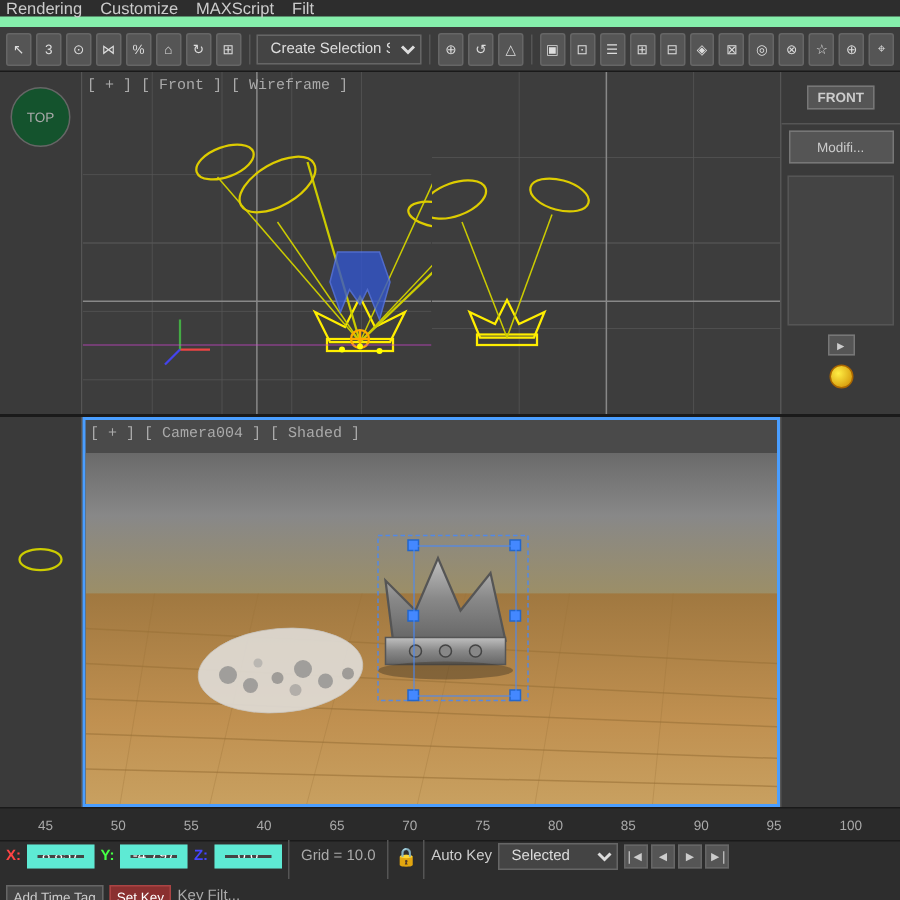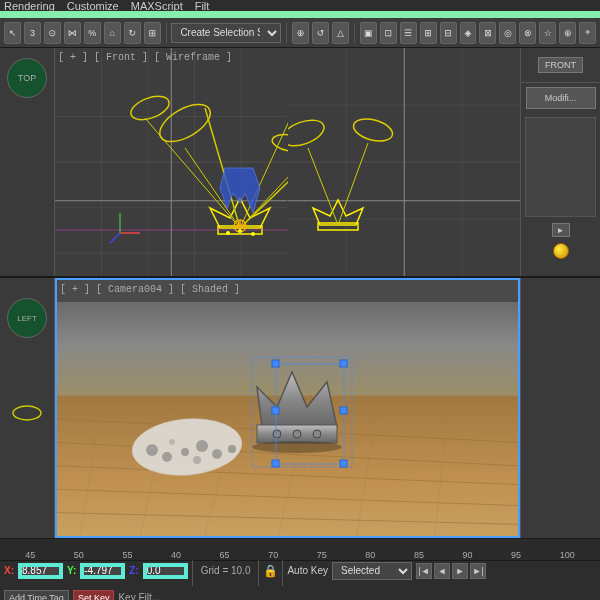--- a/index.html
+++ b/index.html
@@ -157,20 +157,21 @@
       display: flex;
       flex-direction: column;
     }
     .right-panel-top {
       height: 35px;
       background: #3a3a3a;
       border-bottom: 1px solid #555;
       display: flex;
       align-items: center;
       justify-content: center;
+      font-weight: bold;
     }
     .front-label-box {
       background: #555;
       border: 1px solid #777;
       padding: 2px 6px;
       font-size: 9px;
       color: #ccc;
     }
     .modifi-btn {
       width: 70px;
@@ -261,23 +262,24 @@
       color: #ff4444;
       font-size: 10px;
       font-weight: bold;
     }
     .coord-label.y { color: #44ff44; }
     .coord-label.z { color: #4444ff; }
     .coord-input {
       width: 45px;
       height: 16px;
       background: #444;
-      border: 4px solid #5eead4;
+      border: 7px solid #5eead4;
       color: #fff;
       font-size: 10px;
+      text-align: center;
     }
     .grid-label {
       font-size: 10px;
       color: #aaa;
       margin: 0 4px;
     }
     .status-separator { width: 1px; height: 30px; background: #555; }
     .autokey-label { font-size: 10px; color: #ccc; }
     .selected-dropdown {
       height: 18px;
@@ -498,21 +500,20 @@
         <div class="right-content-box"></div>
         <div class="right-arrow-btn">►</div>
 
         <div style="width:16px;height:16px;border-radius:50%;background:radial-gradient(circle at 35% 35%, #ffee44, #cc8800);margin:4px auto;border:1px solid #aa6600;"></div>
       </div>
     </div>
 
     <div id="viewport-bottom-row">
 
       <div id="left-panel-bottom">
-        <div class="viewport-label-box" style="font-size:8px;">LEFT</div>
 
         <div style="margin-top:60px;">
           <svg width="40" height="30">
             <ellipse cx="20" cy="15" rx="14" ry="7" fill="none" stroke="#cccc00" stroke-width="1.5"></ellipse>
           </svg>
         </div>
       </div>
 
       <div class="viewport viewport-border-blue" id="vp-camera" style="position:relative;">
         <div class="viewport-label">
@@ -603,21 +604,21 @@
         </div>
       </div>
 
       <div id="right-panel-bottom" style="width:80px;background:#3a3a3a;border-left:1px solid #555;">
       </div>
     </div>
 
   </div>
 </div>
 
-<div id="timeline-bar" style="position:relative;align-items:flex-end;">
+<div id="timeline-bar" style="position:relative;">
   <div class="timeline-numbers">
     <span class="t-num">45</span>
     <span class="t-num">50</span>
     <span class="t-num">55</span>
     <span class="t-num">40</span>
     <span class="t-num">65</span>
     <span class="t-num">70</span>
     <span class="t-num">75</span>
     <span class="t-num">80</span>
     <span class="t-num">85</span>

